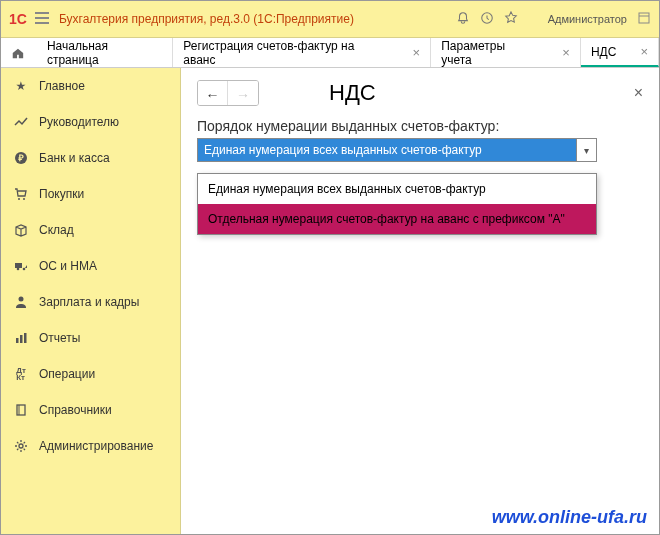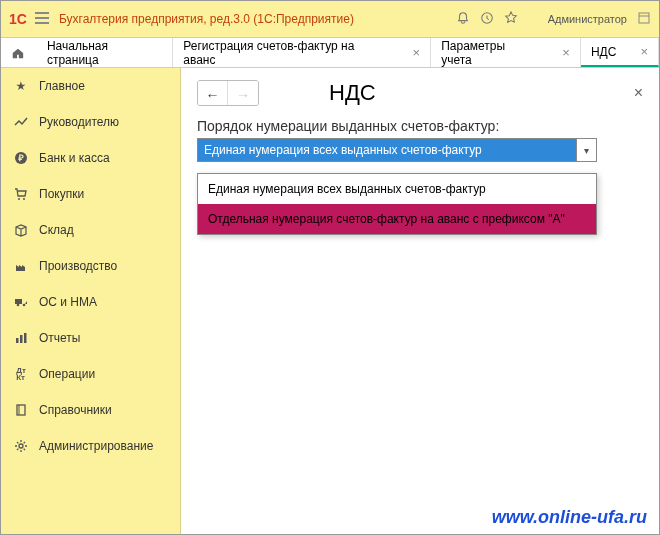--- a/index.html
+++ b/index.html
@@ -132,34 +132,35 @@
         <span class="sidebar-icon">
           <svg width="14" height="14" viewBox="0 0 14 14">
             <path d="M2 4l5-2 5 2v7l-5 2-5-2z M2 4l5 2 5-2 M7 6v7" fill="none" stroke="#555" stroke-width="1.2"></path>
           </svg>
         </span>
         <span>Склад</span>
       </div>
     <div class="sidebar-item">
         <span class="sidebar-icon">
           <svg width="14" height="14" viewBox="0 0 14 14">
-            <path d="M2 12V6l3 2V6l3 2V6l3 2v4z" fill="#555"></path>
-          </svg>
-        </span>
-        <span>Производство</span>
-      </div>
-    <div class="sidebar-item">
-        <span class="sidebar-icon">
-          <svg width="14" height="14" viewBox="0 0 14 14">
             <path d="M1 4h7v5h3l2-3v3H1z" fill="#555"></path>
             <circle cx="4" cy="10" r="1.3" fill="#555"></circle>
             <circle cx="10" cy="10" r="1.3" fill="#555"></circle>
           </svg>
         </span>
         <span>ОС и НМА</span>
+      </div>
+    <div class="sidebar-item">
+        <span class="sidebar-icon">
+          <svg width="14" height="14" viewBox="0 0 14 14">
+            <circle cx="7" cy="4" r="2.5" fill="#555"></circle>
+            <path d="M2 13c0-3 2-4 5-4s5 1 5 4z" fill="#555"></path>
+          </svg>
+        </span>
+        <span>Зарплата и кадры</span>
       </div>
     <div class="sidebar-item">
         <span class="sidebar-icon">
           <svg width="14" height="14" viewBox="0 0 14 14">
             <rect x="2" y="7" width="2.5" height="5" fill="#555"></rect>
             <rect x="6" y="4" width="2.5" height="8" fill="#555"></rect>
             <rect x="10" y="2" width="2.5" height="10" fill="#555"></rect>
           </svg>
         </span>
         <span>Отчеты</span>

